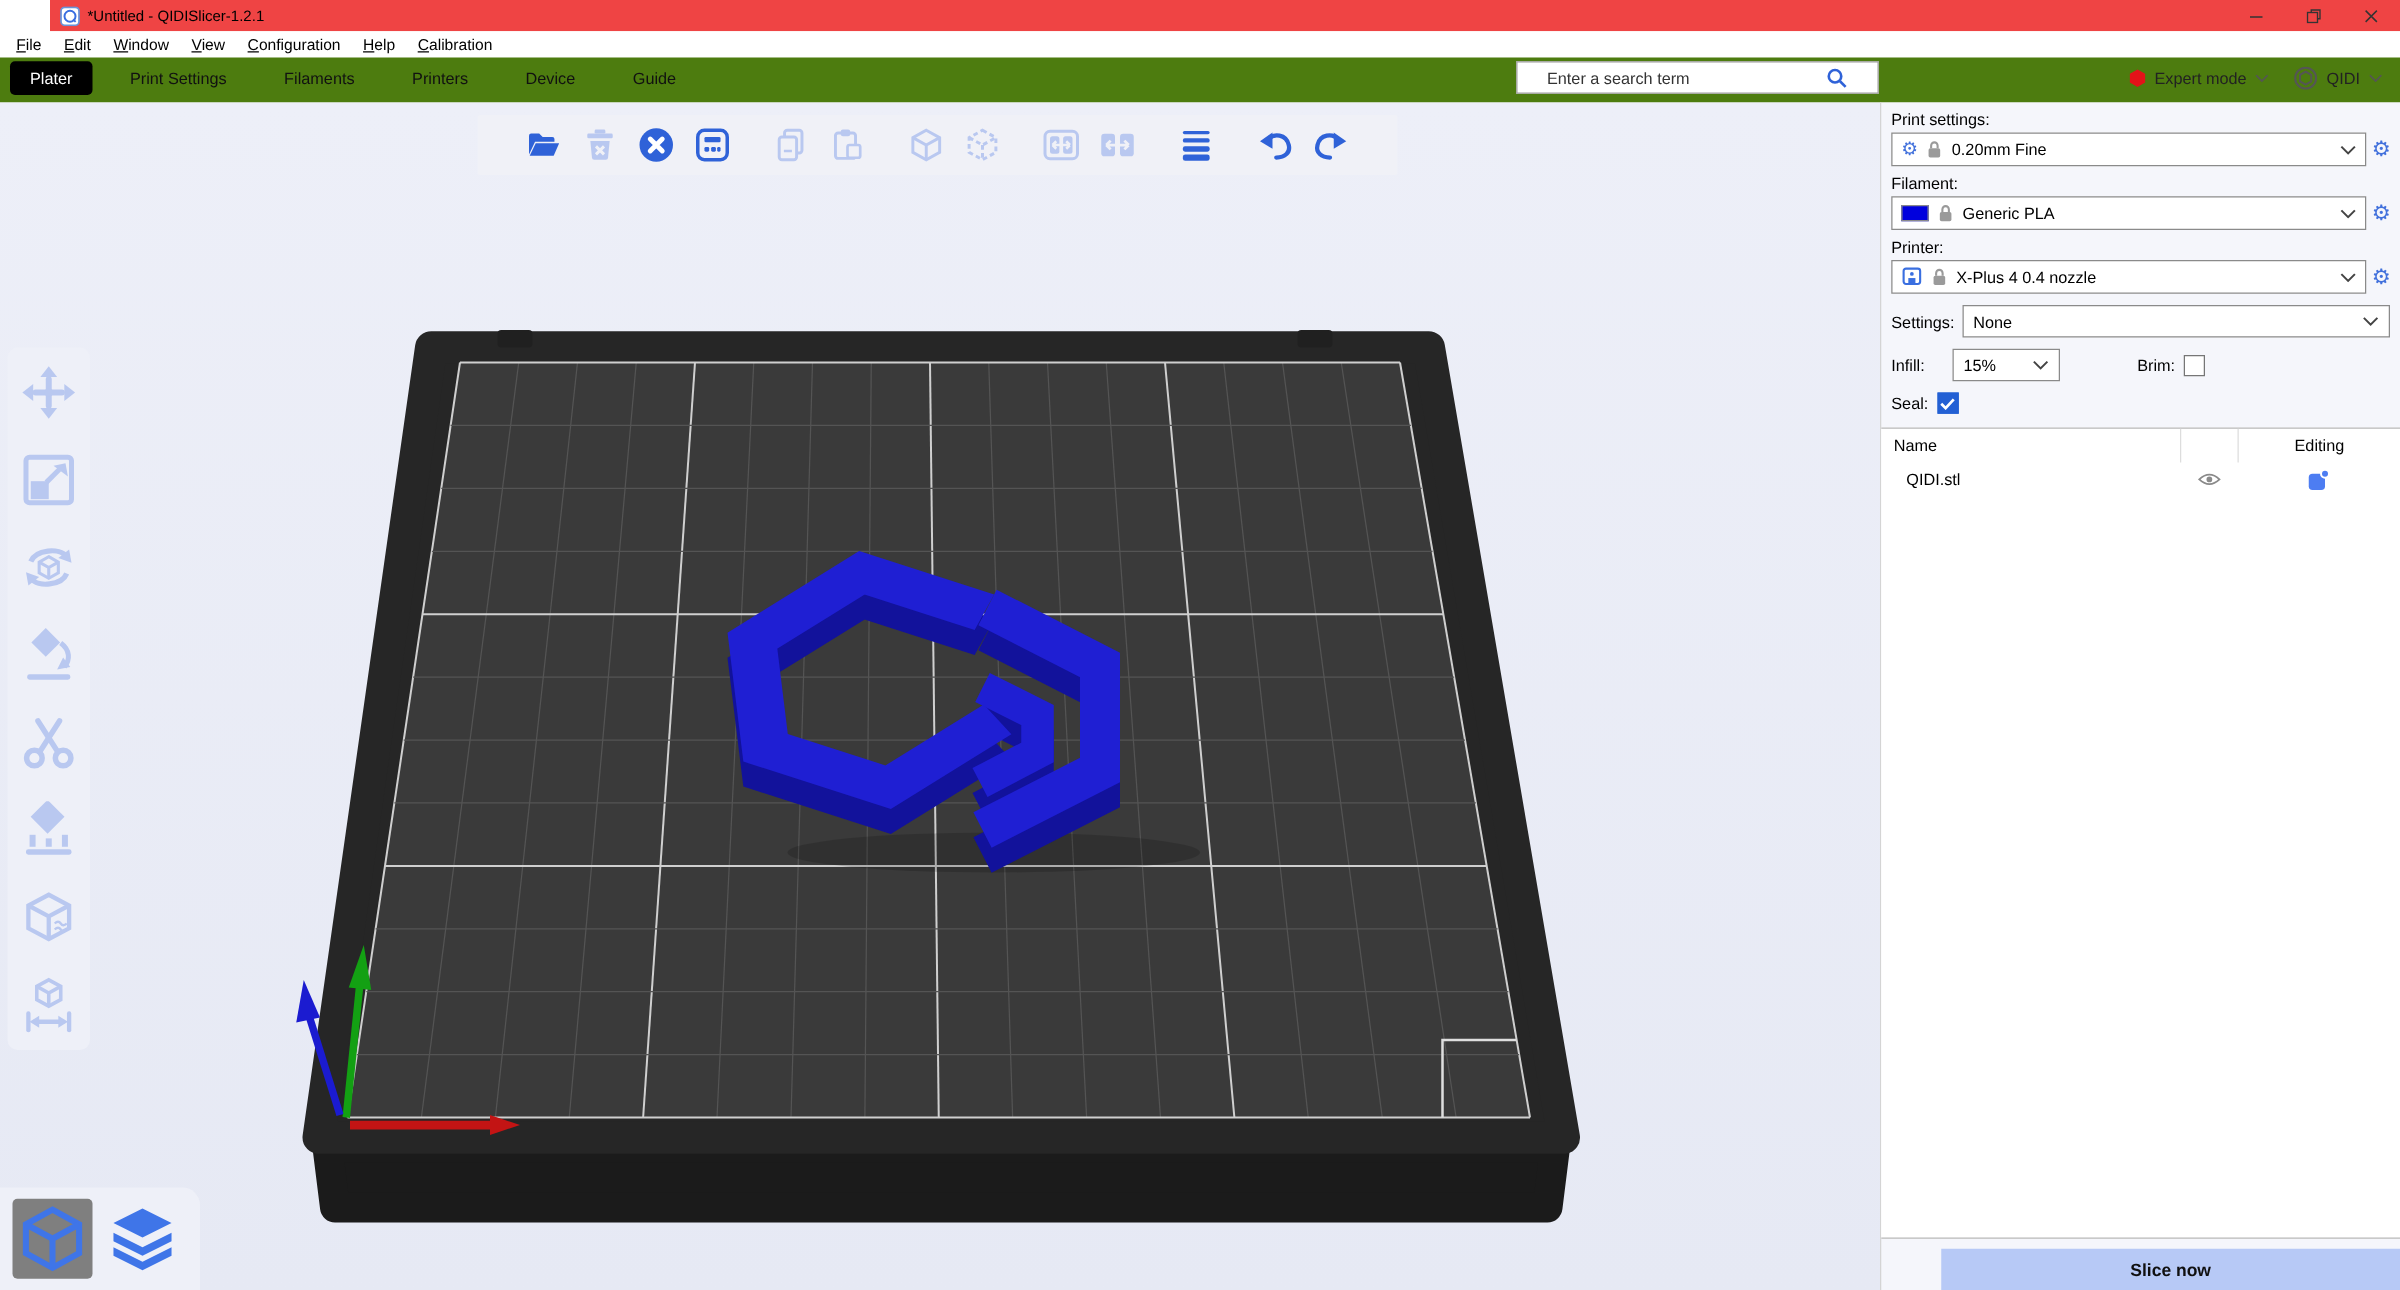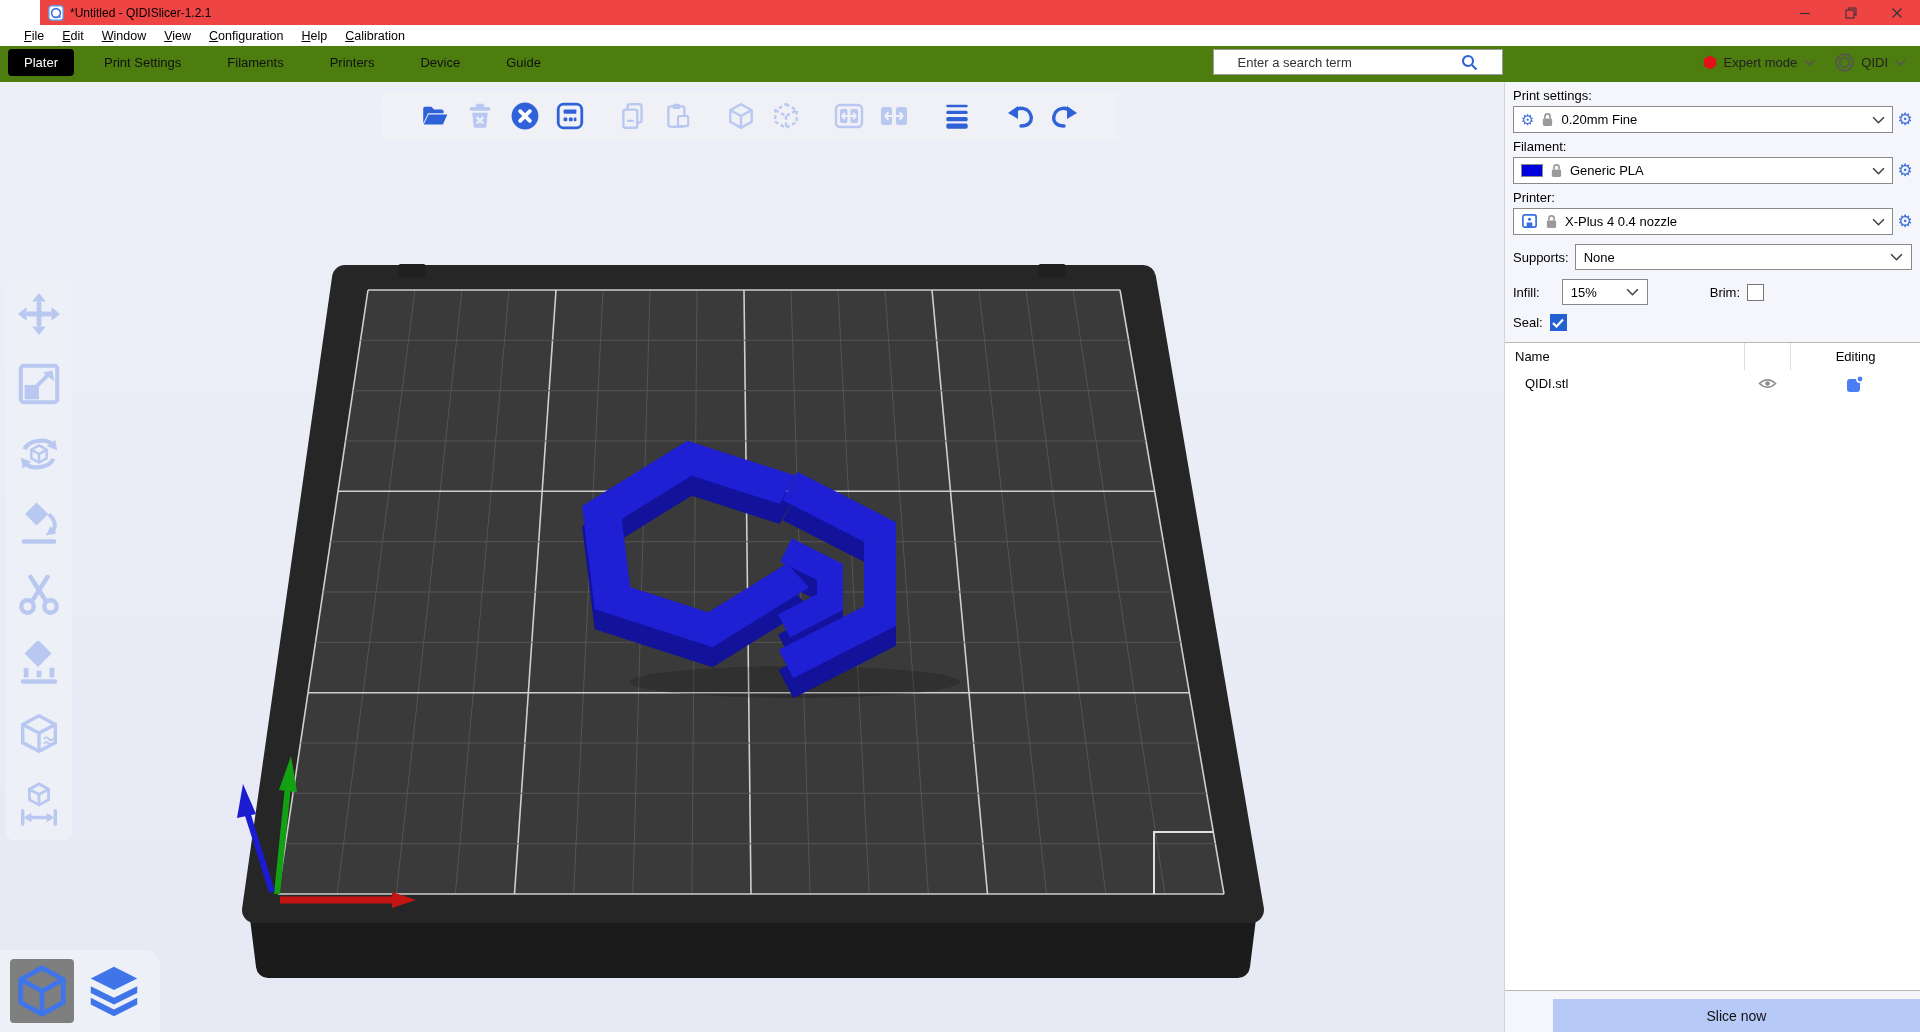--- a/index.html
+++ b/index.html
@@ -7,21 +7,21 @@
     font-family:"Liberation Sans","DejaVu Sans",sans-serif; background:#fff; }
 
   
   .titlebar { height:25px; background:#ef4444; display:flex; align-items:center;margin-left:40px; }
   .app-icon { width:16px; height:16px; margin:0 6px 0 8px; }
   .title-text { font-size:12px; color:#000; }
   .win-controls { margin-left:auto; display:flex; height:25px; }
   .win-btn { width:46px; display:flex; align-items:center; justify-content:center; }
 
   
-  .menubar { height:21px; background:#fff; display:flex; align-items:center; padding-left:15px; }
+  .menubar { height:21px; background:#fff; display:flex; align-items:center; padding-left:4px; }
   .menu-item { font-size:12.5px; padding:2px 9px; color:#000; }
   .menu-item u { text-decoration:underline; }
 
   
   .tabbar { height:36px; background:#4d7c0f; display:flex; align-items:center; padding:0 14px 4px 8px; }
   .tab { font-size:13px; color:#111; padding:6px 16px; margin-right:14px; white-space:nowrap; }
   .tab.active { background:#000; color:#fff; border-radius:4px; }
   .search-wrap { margin-left:auto; width:290px; height:26px; border:1px solid #9a9a9a; background:#fff;
     display:flex; align-items:center; padding:0 24px; }
   .search-wrap input { border:none; outline:none; flex:1; font-size:13px; color:#222;
@@ -87,21 +87,21 @@
     border-top:1px solid #b8b8b8; border-bottom:1px solid #b8b8b8; }
   .obj-header { display:grid; grid-template-columns:1fr 46px 130px; height:27px; align-items:center; }
   .obj-header .c2,.obj-header .c3 { border-left:1px solid #ddd; height:100%; display:flex;
     align-items:center; justify-content:center; }
   .hdr-name { padding-left:10px; }
   .obj-row { display:grid; grid-template-columns:1fr 46px 130px; height:27px; align-items:center; }
   .row-name { padding-left:20px; }
   .cell-c { display:flex; align-items:center; justify-content:center; }
 
   .slice-btn { height:33px; background:#b7c9f6; display:flex; align-items:center; justify-content:center;
-    font-weight:400; font-size:14px; color:#101010;margin-left:48px; }
+    font-weight:700; font-size:14px; color:#101010;margin-left:48px; }
 </style>
 </head>
 <body>
 
 <div class="titlebar">
   <svg class="app-icon" viewBox="0 0 16 16">
     <rect x="0.8" y="0.8" width="14.4" height="14.4" rx="3" fill="#fff" stroke="#6a93d8" stroke-width="1.4"></rect>
     <circle cx="8" cy="8" r="4.4" fill="none" stroke="#3a6fe0" stroke-width="1.6"></circle>
     <line x1="10.5" y1="10.5" x2="12.5" y2="12.5" stroke="#3a6fe0" stroke-width="1.6"></line>
   </svg>
@@ -495,21 +495,21 @@
           </svg>
         <span>X-Plus 4 0.4 nozzle</span>
         <svg class="chev" width="13" height="8" viewBox="0 0 12 7">
             <polyline points="1,1 6,6 11,1" fill="none" stroke="#444" stroke-width="1.5"></polyline>
           </svg>
       </div>
       <div class="gear-out">⚙</div>
     </div>
 
     <div class="inline-row">
-      <span>Supports:</span>
+      <span>Settings:</span>
       <div class="sel supports">
         <span>None</span>
         <svg class="chev" width="13" height="8" viewBox="0 0 12 7">
             <polyline points="1,1 6,6 11,1" fill="none" stroke="#444" stroke-width="1.5"></polyline>
           </svg>
       </div>
     </div>
 
     <div class="inline-row">
       <span>Infill:</span>

